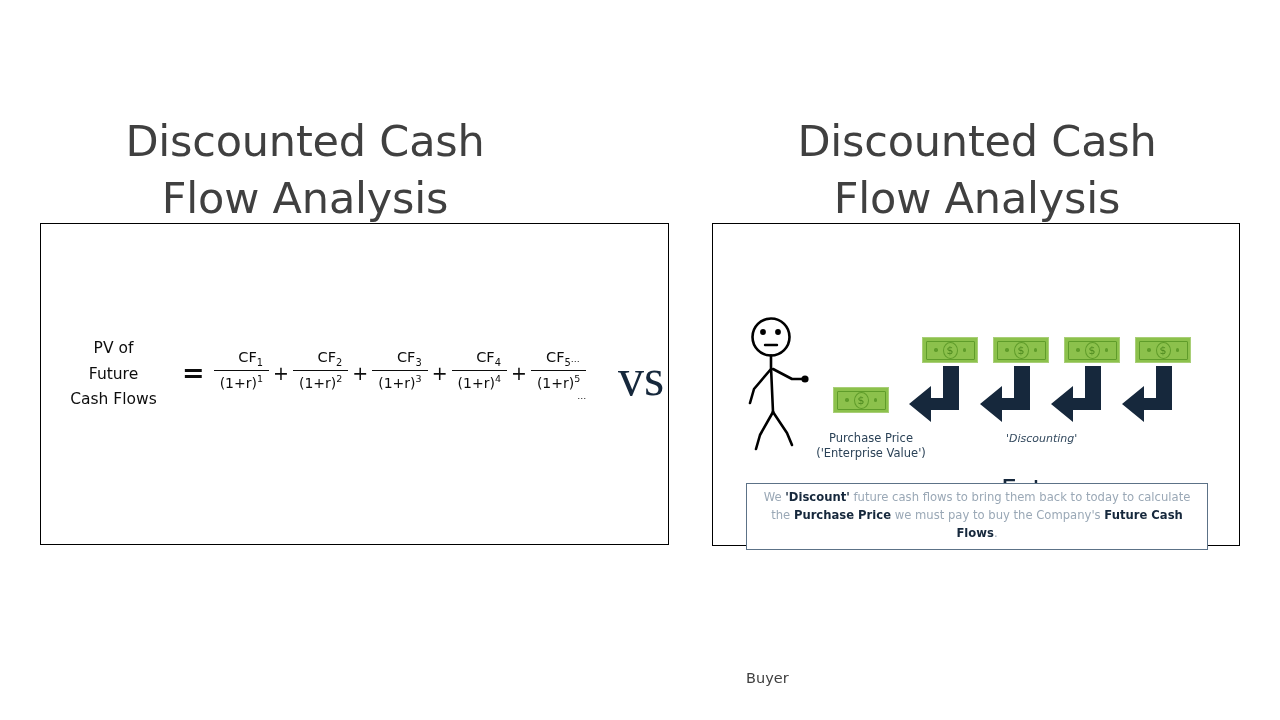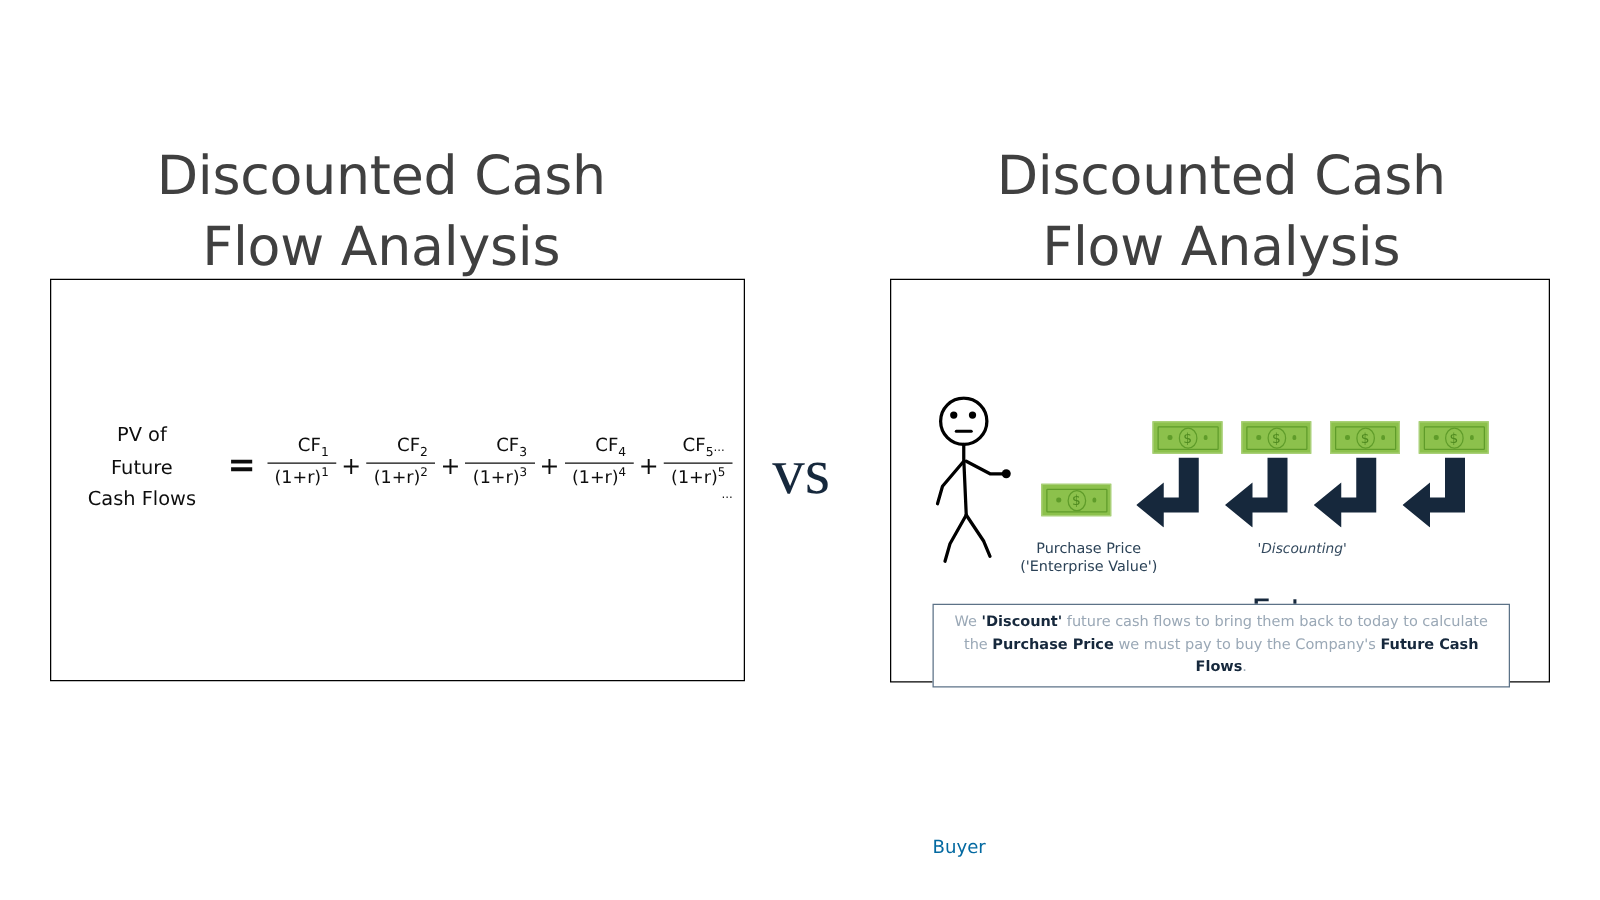--- a/index.html
+++ b/index.html
@@ -31,21 +31,21 @@
   #title-left  { left: 40px;  top: 113px; width: 530px; }
   #title-right { left: 712px; top: 113px; width: 530px; }
 
   
   .panel {
     position: absolute;
     background: #ffffff;
     border: 1.3px solid #000000;
     box-sizing: border-box;
   }
-  #panel-left  { left: 40px;  top: 223px; width: 556px; height: 322px; padding-left: 44px; }
+  #panel-left  { left: 40px;  top: 223px; width: 629px; height: 322px; padding-left: 44px; }
   #panel-right { left: 712px; top: 223px; width: 528px; height: 323px; }
 
   
   #vs-label {
     position: absolute;
     left: 586px;
     top: 352px;
     width: 110px;
     text-align: center;
     color: #16283c;
@@ -143,21 +143,21 @@
     position: absolute;
     left: 27px;
     top: 93px;
     width: 82px;
     height: 140px;
   }
   #buyer-label {
     left: 33px;
     top: 446px;
     font-size: 14.5px;
-    color: #0369a1;
+    color: #404040;
   }
 
   
   .bill {
     position: absolute;
     width: 56px;
     height: 26px;
     background: #8cc14c;
     border: 1.5px solid #a9cf77;
     box-sizing: border-box;

